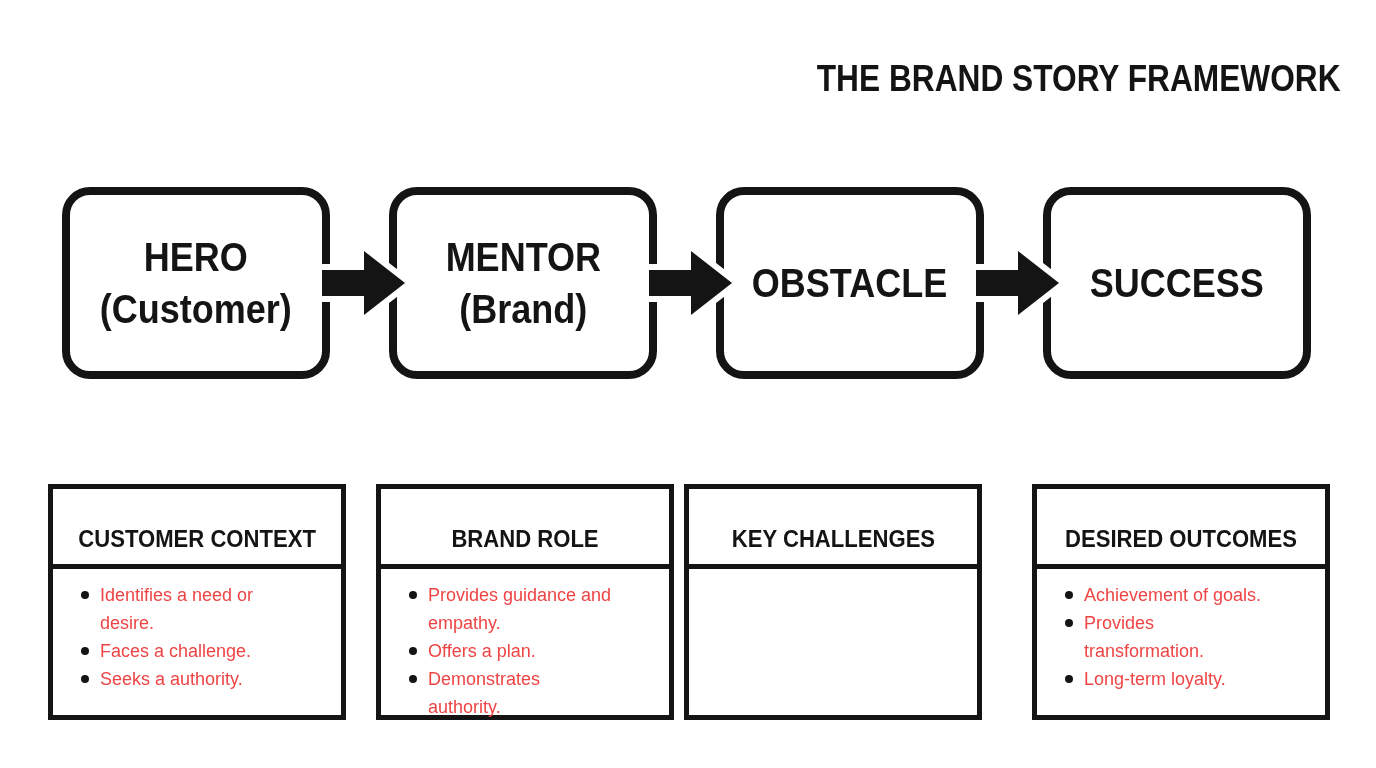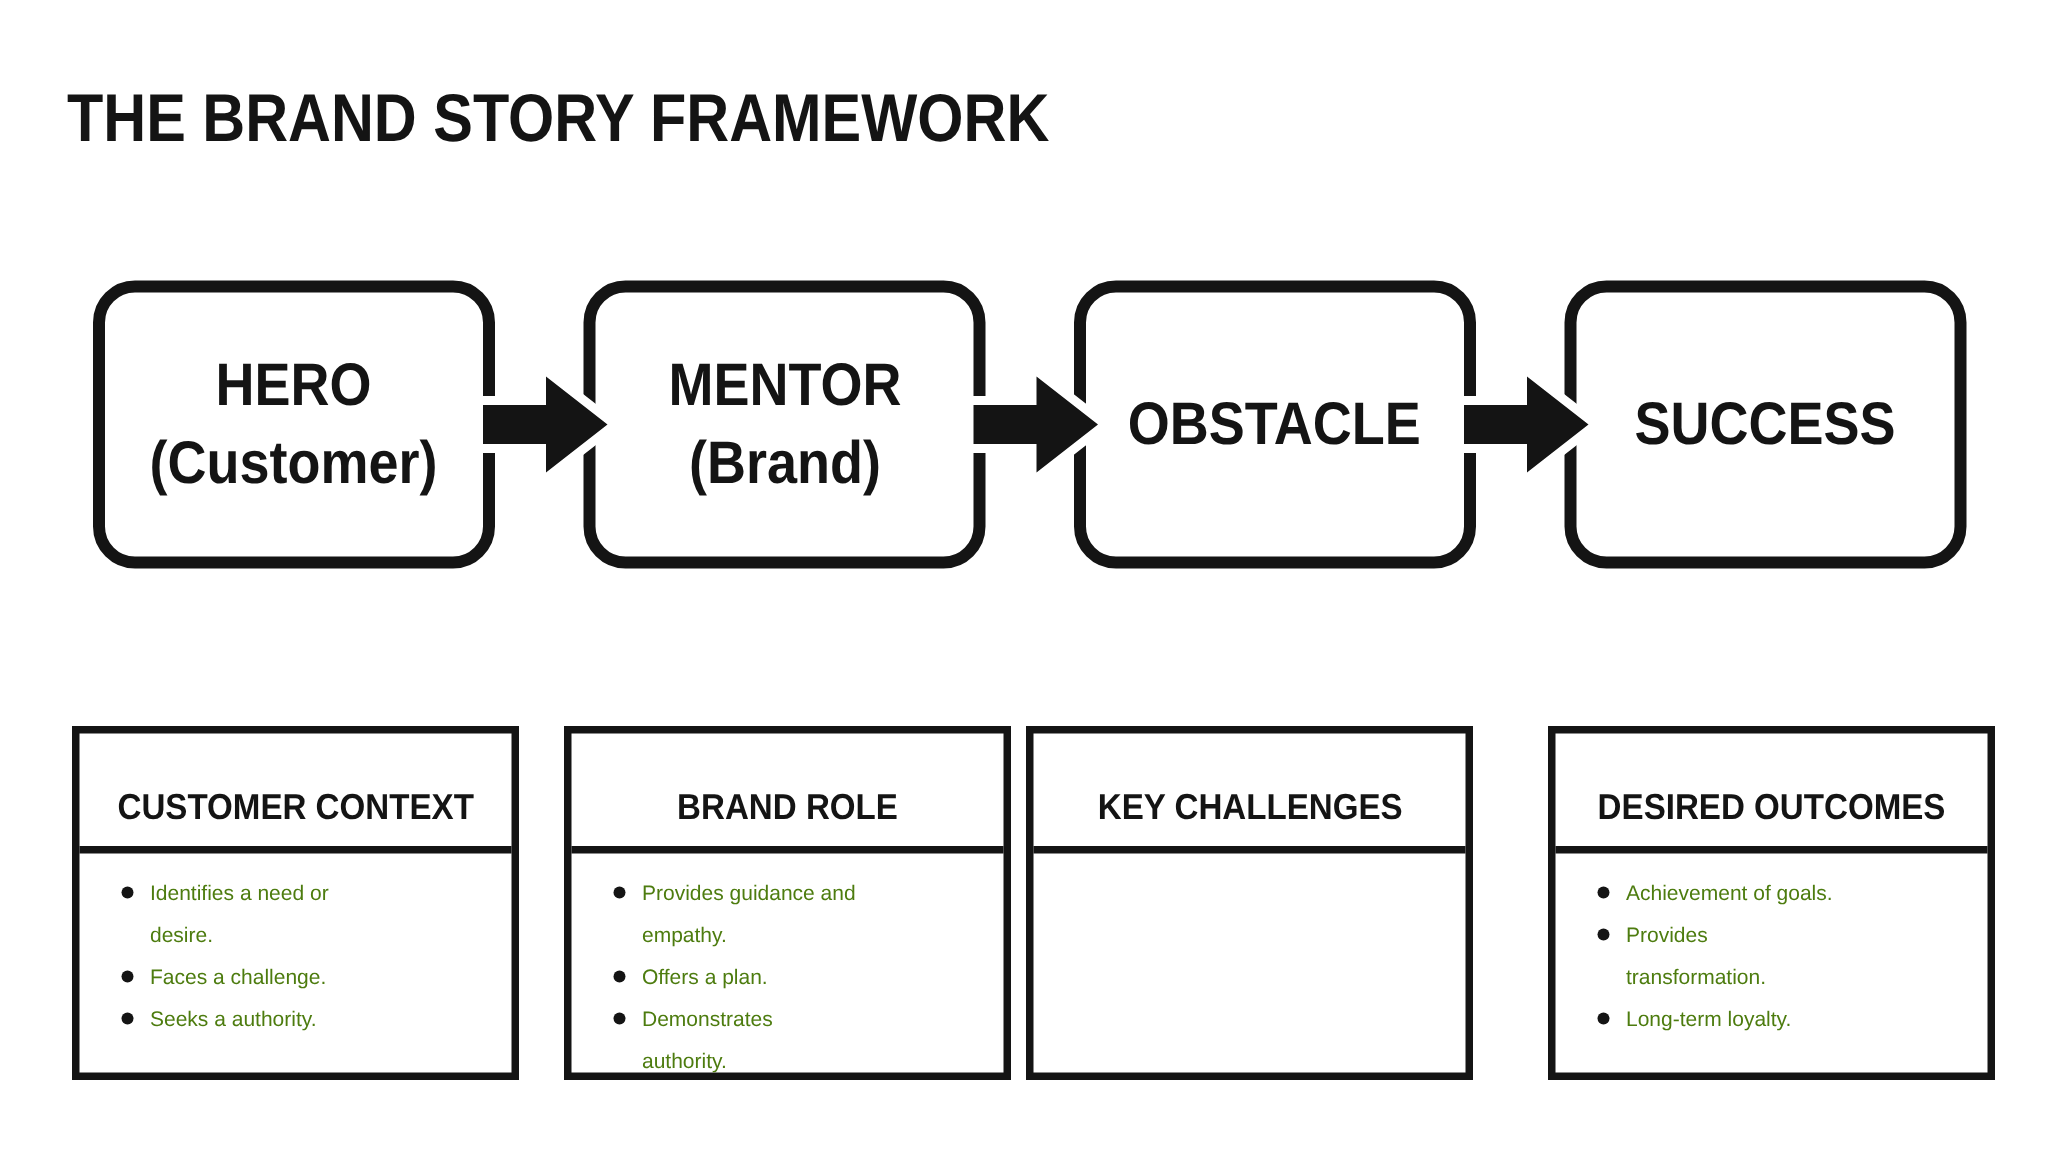--- a/index.html
+++ b/index.html
@@ -13,22 +13,22 @@
   .page { position: relative; width: 1376px; height: 768px; background: #ffffff; }
 
   
   .cx88 { display: inline-block; transform: scaleX(0.88); transform-origin: 50% 50%; }
   .cx90 { display: inline-block; transform: scaleX(0.90); transform-origin: 50% 50%; }
   .cx92 { display: inline-block; transform: scaleX(0.92); transform-origin: 50% 50%; }
 
   .title {
     position: absolute;
     left: 0; right: 0; top: 50px;
-    text-align: left;
-    font-size: 45px;
+    text-align: right;
+    font-size: 36px;
     line-height: 58px;
     font-weight: bold;
     letter-spacing: 0px;
     color: #141414;
     white-space: nowrap;
   }
 
   
   .flow-box {
     position: absolute;
@@ -93,24 +93,24 @@
     font-size: 24px;
     font-weight: bold;
     white-space: nowrap;
     color: #141414;
   }
   .card-body { padding: 12px 10px 0 20px; }
   .card-body ul { list-style: none; }
   .card-body li {
     position: relative;
     padding-left: 27px;
-    font-size: 14px;
+    font-size: 18px;
     line-height: 28px;
     white-space: pre-line;
-    color: #4d7c0f;
+    color: #ef4444;
   }
   .card-body li::before {
     content: "";
     position: absolute;
     left: 8px;
     top: 10px;
     width: 8px;
     height: 8px;
     border-radius: 50%;
     background: #141414;

